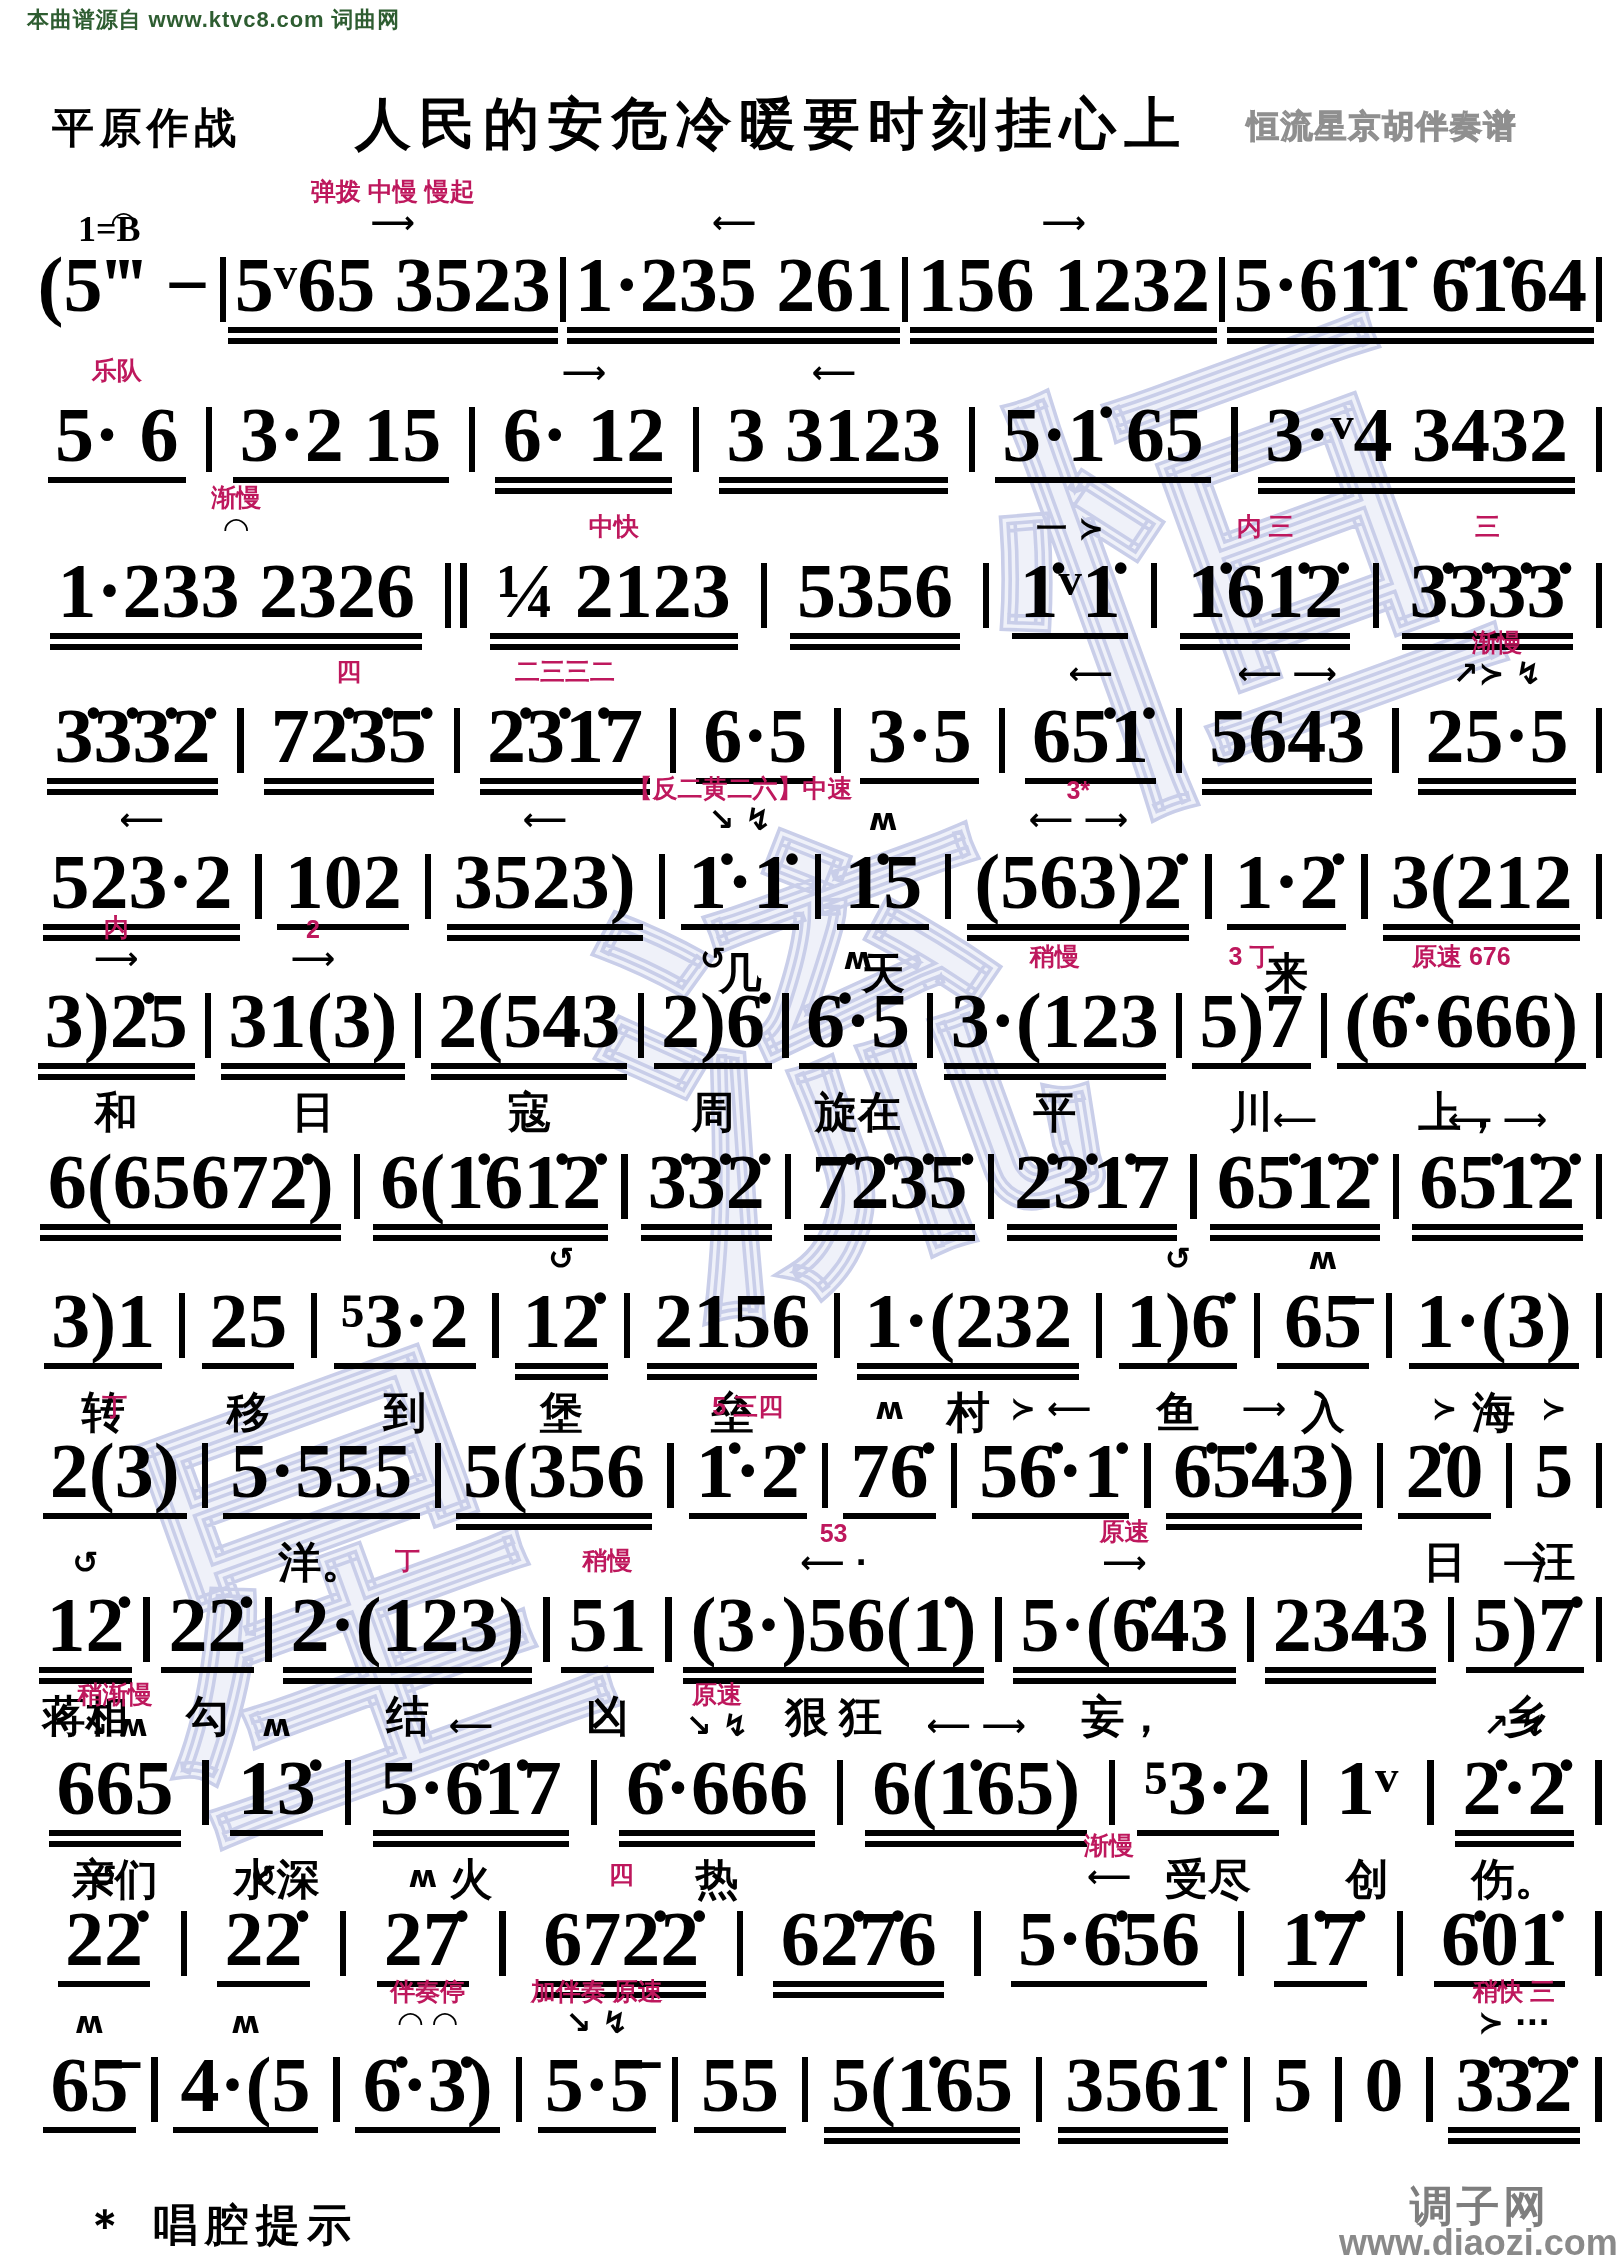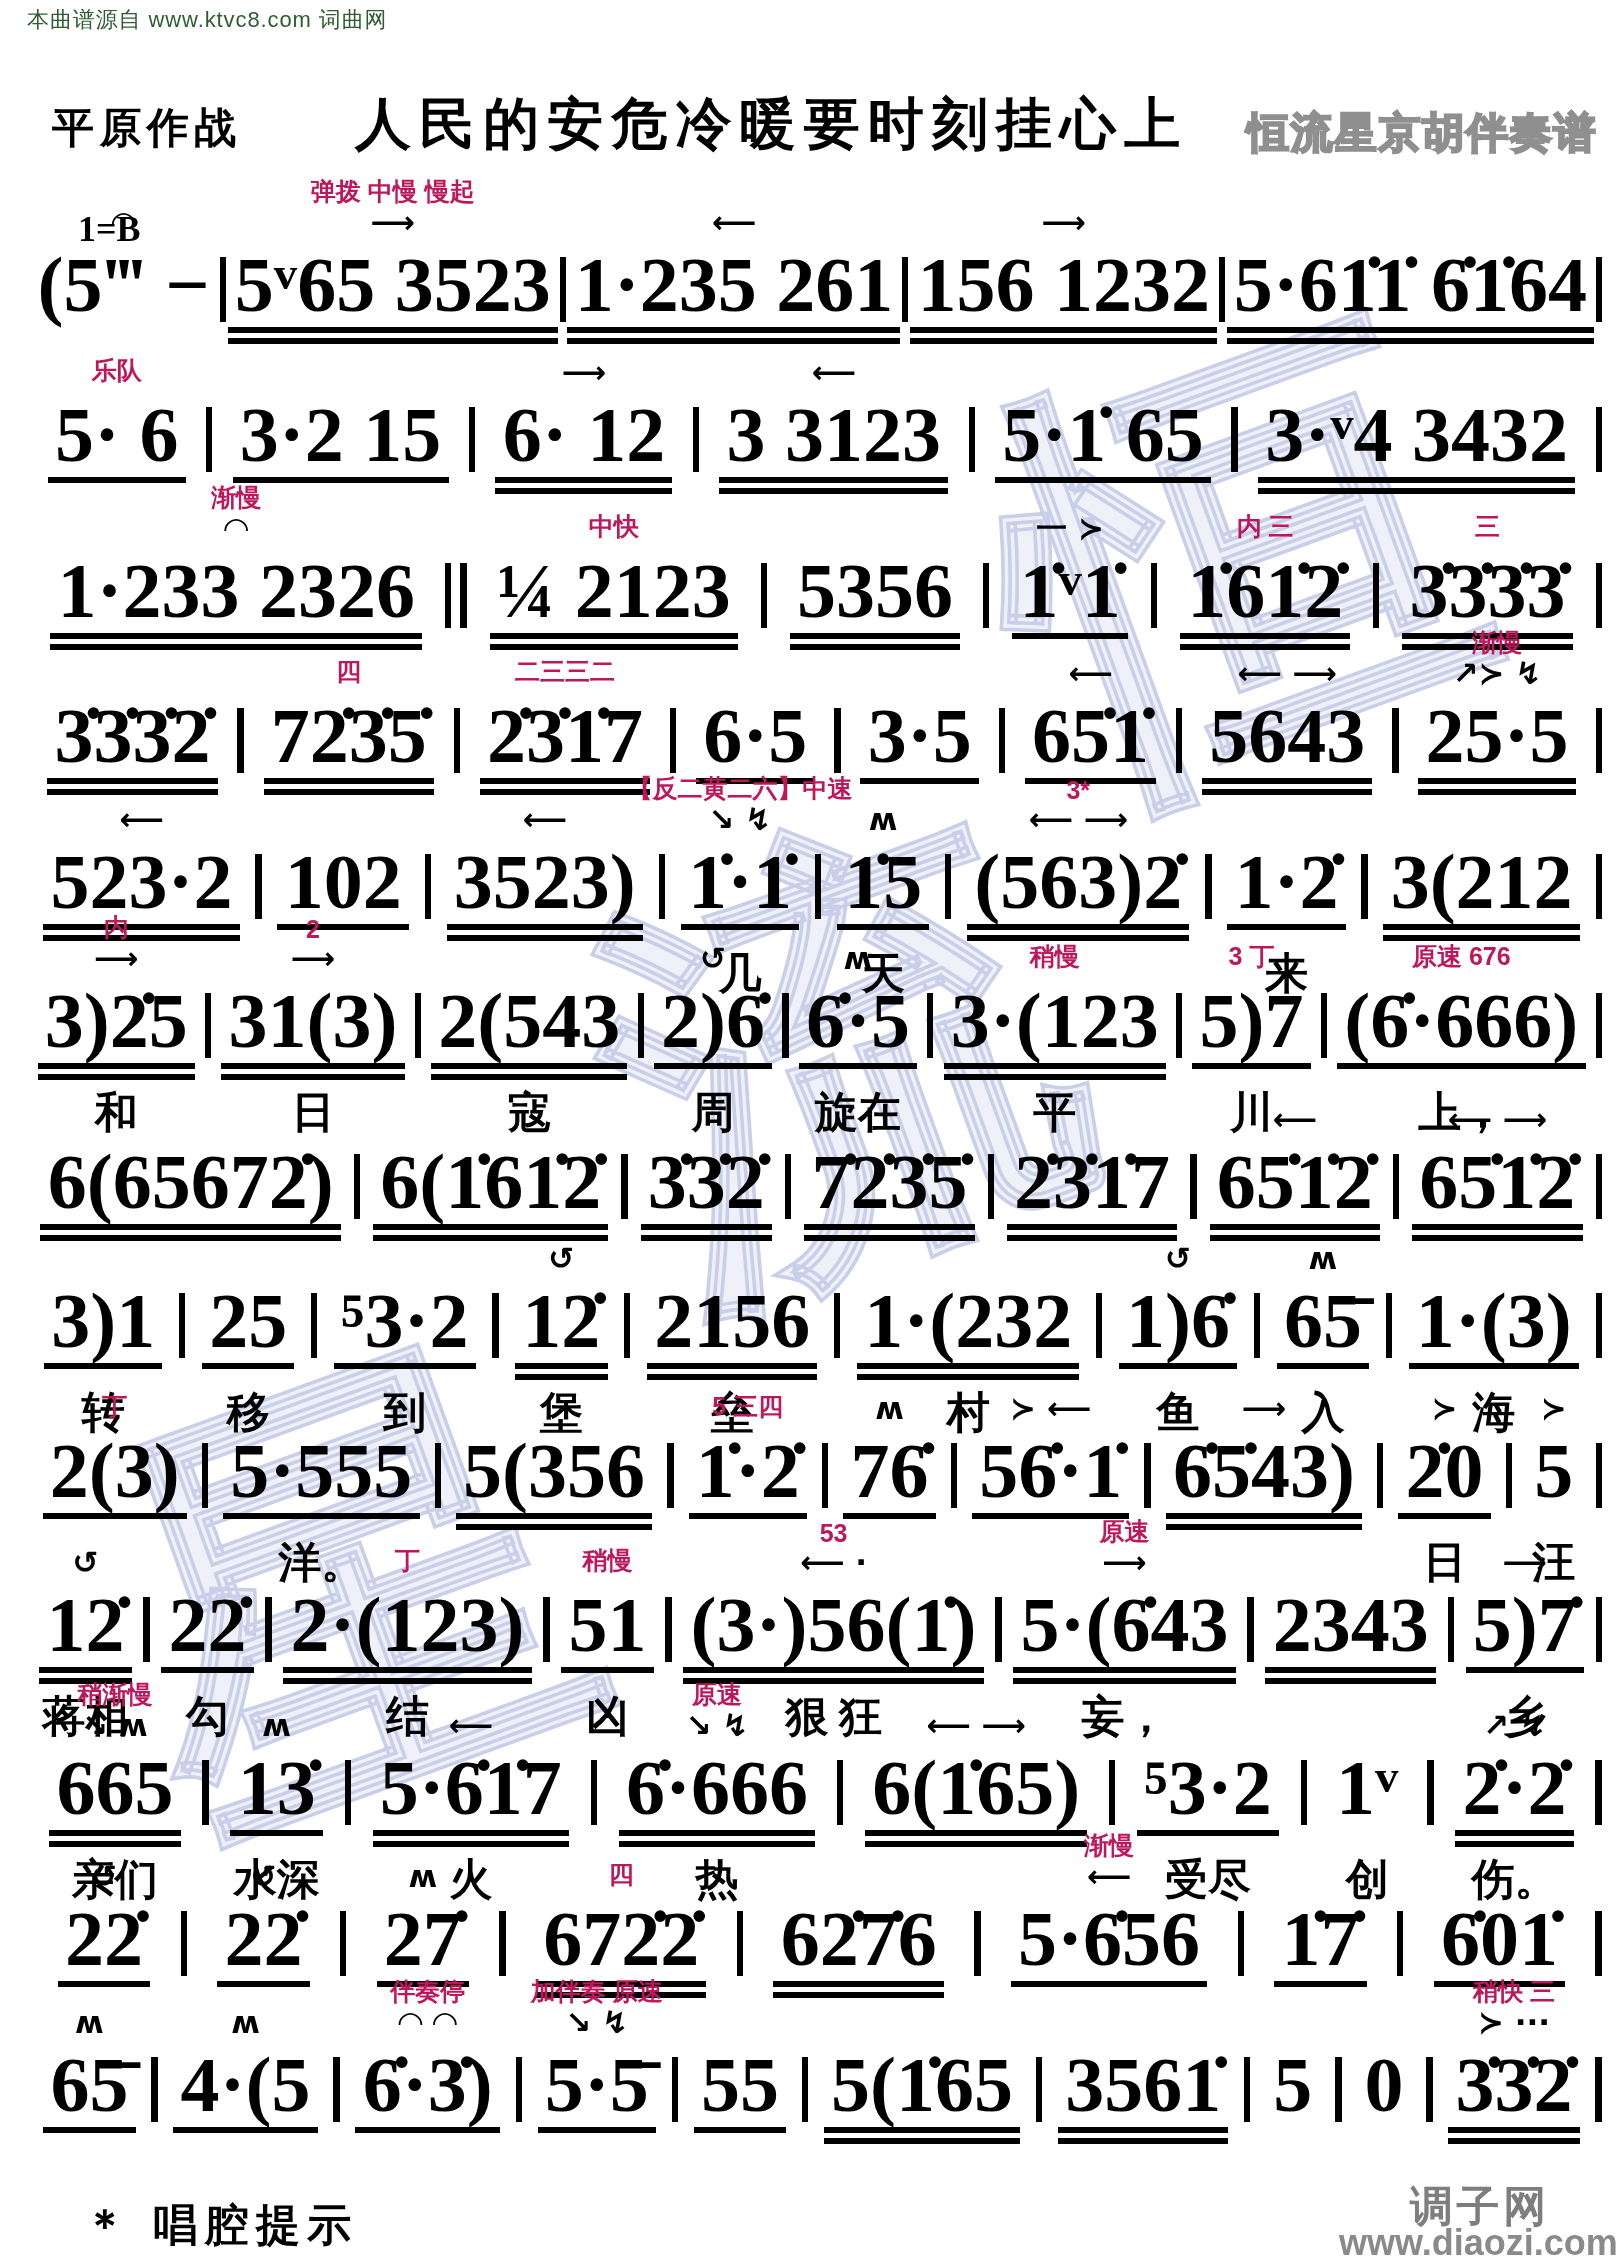--- a/index.html
+++ b/index.html
@@ -1,23 +1,23 @@
 <!DOCTYPE html>
 <html style="font-size:14.5px"><head>
 <meta charset="utf-8">
 <style>
   html,body{margin:0;padding:0;background:#e8e8e8;}
   .page{position:relative;width:1619px;height:2262px;background:#ffffff;overflow:hidden;
         font-family:"Liberation Sans","DejaVu Sans",sans-serif;color:#000;}
 
   
-  .src{position:absolute;left:27px;top:5.4px;font-size:22px;font-weight:normal;color:#2e5d31;letter-spacing:0.9px;}
+  .src{position:absolute;left:27px;top:5.4px;font-size:22px;font-weight:bold;color:#2e5d31;letter-spacing:0.9px;}
   .series{position:absolute;left:52px;top:100px;font-size:42px;font-weight:900;letter-spacing:5.4px;}
   .maintitle{position:absolute;left:355px;top:87px;font-size:56px;font-weight:900;letter-spacing:8.1px;}
-  .pubwm{position:absolute;left:1247px;top:105px;font-size:42px;font-weight:700;letter-spacing:1.8px;
+  .pubwm{position:absolute;left:1247px;top:105px;font-size:32px;font-weight:400;letter-spacing:1.8px;
          color:#fdfdfd;-webkit-text-stroke:2.3px #8f8f8f;text-shadow:0 0 0.9px #9a9a9a;}
   .modeline{position:absolute;right:5.4px;top:170px;font-size:34px;font-weight:900;letter-spacing:1.8px;}
   .keysig{position:absolute;left:78px;top:208px;font-size:36px;font-weight:bold;
           font-family:"Liberation Serif","DejaVu Serif",serif;}
 
   
   .wmchar{position:absolute;font-family:"DejaVu Serif",serif;font-weight:bold;font-size:452px;
           color:rgba(210,215,238,0.35);-webkit-text-stroke:3.6px #c9cee9;transform:rotate(-20deg);
           pointer-events:none;z-index:0;}
 

